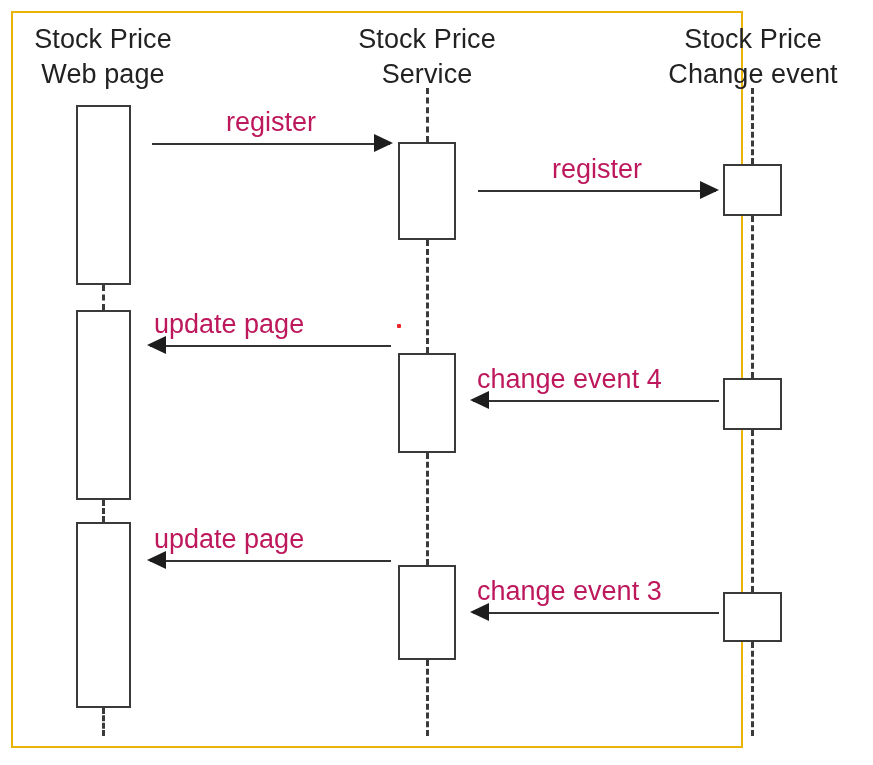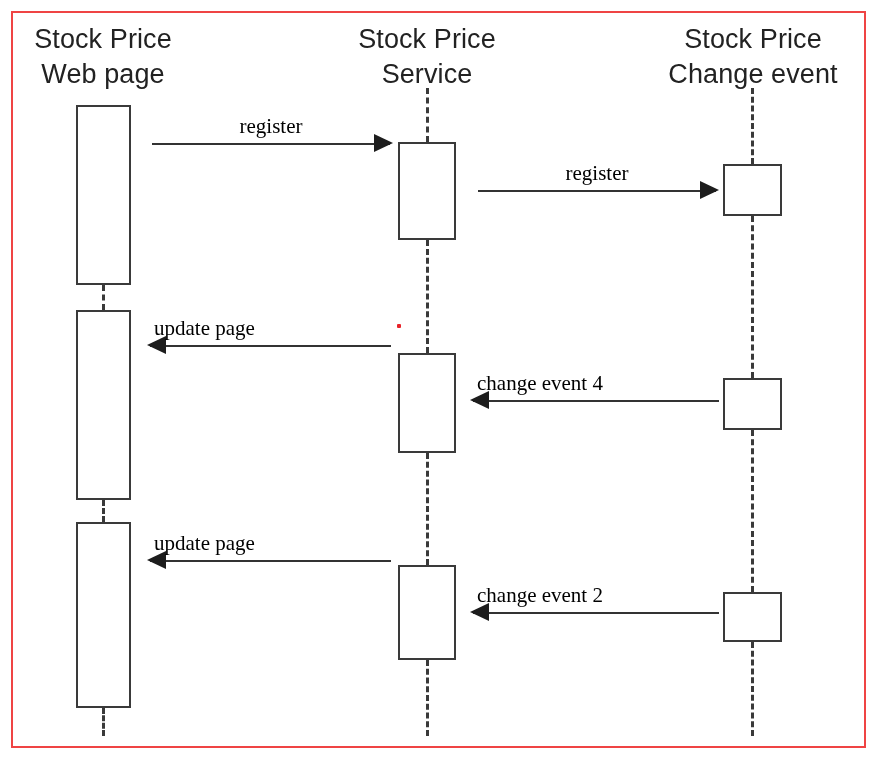--- a/index.html
+++ b/index.html
@@ -15,23 +15,23 @@
     position: relative;
     width: 873px;
     height: 765px;
     background: #ffffff;
     overflow: hidden;
   }
   .frame {
     position: absolute;
     left: 11px;
     top: 11px;
-    width: 855px;
+    width: 732px;
     height: 737px;
-    border: 2px solid #ef4444;
+    border: 2px solid #eab308;
     box-sizing: border-box;
     background: #ffffff;
   }
   .participant-label {
     position: absolute;
     text-align: center;
     font-size: 27px;
     line-height: 1.28;
     color: #222222;
     letter-spacing: 0.1px;
@@ -75,25 +75,25 @@
   }
   .arrowhead.left {
     left: -3px;
     border-top: 9px solid transparent;
     border-bottom: 9px solid transparent;
     border-right: 19px solid #1d1d1d;
   }
   .msg-label {
     position: absolute;
     bottom: 5px;
-    font-size: 21px;
-    color: #000000;
+    font-size: 27px;
+    color: #be185d;
     white-space: nowrap;
     line-height: 1.1;
-    font-family: Liberation Serif, serif;
+    font-family: Liberation Sans, sans-serif;
   }
   .msg-label.center { left: 50%; transform: translateX(-50%); }
   .msg-label.nearleft { left: 4px; }
   .artifact-dot {
     position: absolute;
     width: 4px;
     height: 4px;
     background: #e8232a;
     border-radius: 1px;
   }
@@ -157,21 +157,21 @@
           <div class="msg-label nearleft">change event 4</div>
         </div>
         <div class="msg" style="left: 137px; top: 547px; width: 241px;">
           <div class="msg-line"></div>
           <div class="arrowhead left"></div>
           <div class="msg-label nearleft">update page</div>
         </div>
         <div class="msg" style="left: 460px; top: 599px; width: 246px;">
           <div class="msg-line"></div>
           <div class="arrowhead left"></div>
-          <div class="msg-label nearleft">change event 2</div>
+          <div class="msg-label nearleft">change event 3</div>
         </div>
       </div>
     <div id="artifacts-layer">
         <div class="artifact-dot" style="left: 384px; top: 311px;"></div>
       </div>
 
   </div>
 </div>
 
 </body></html>

